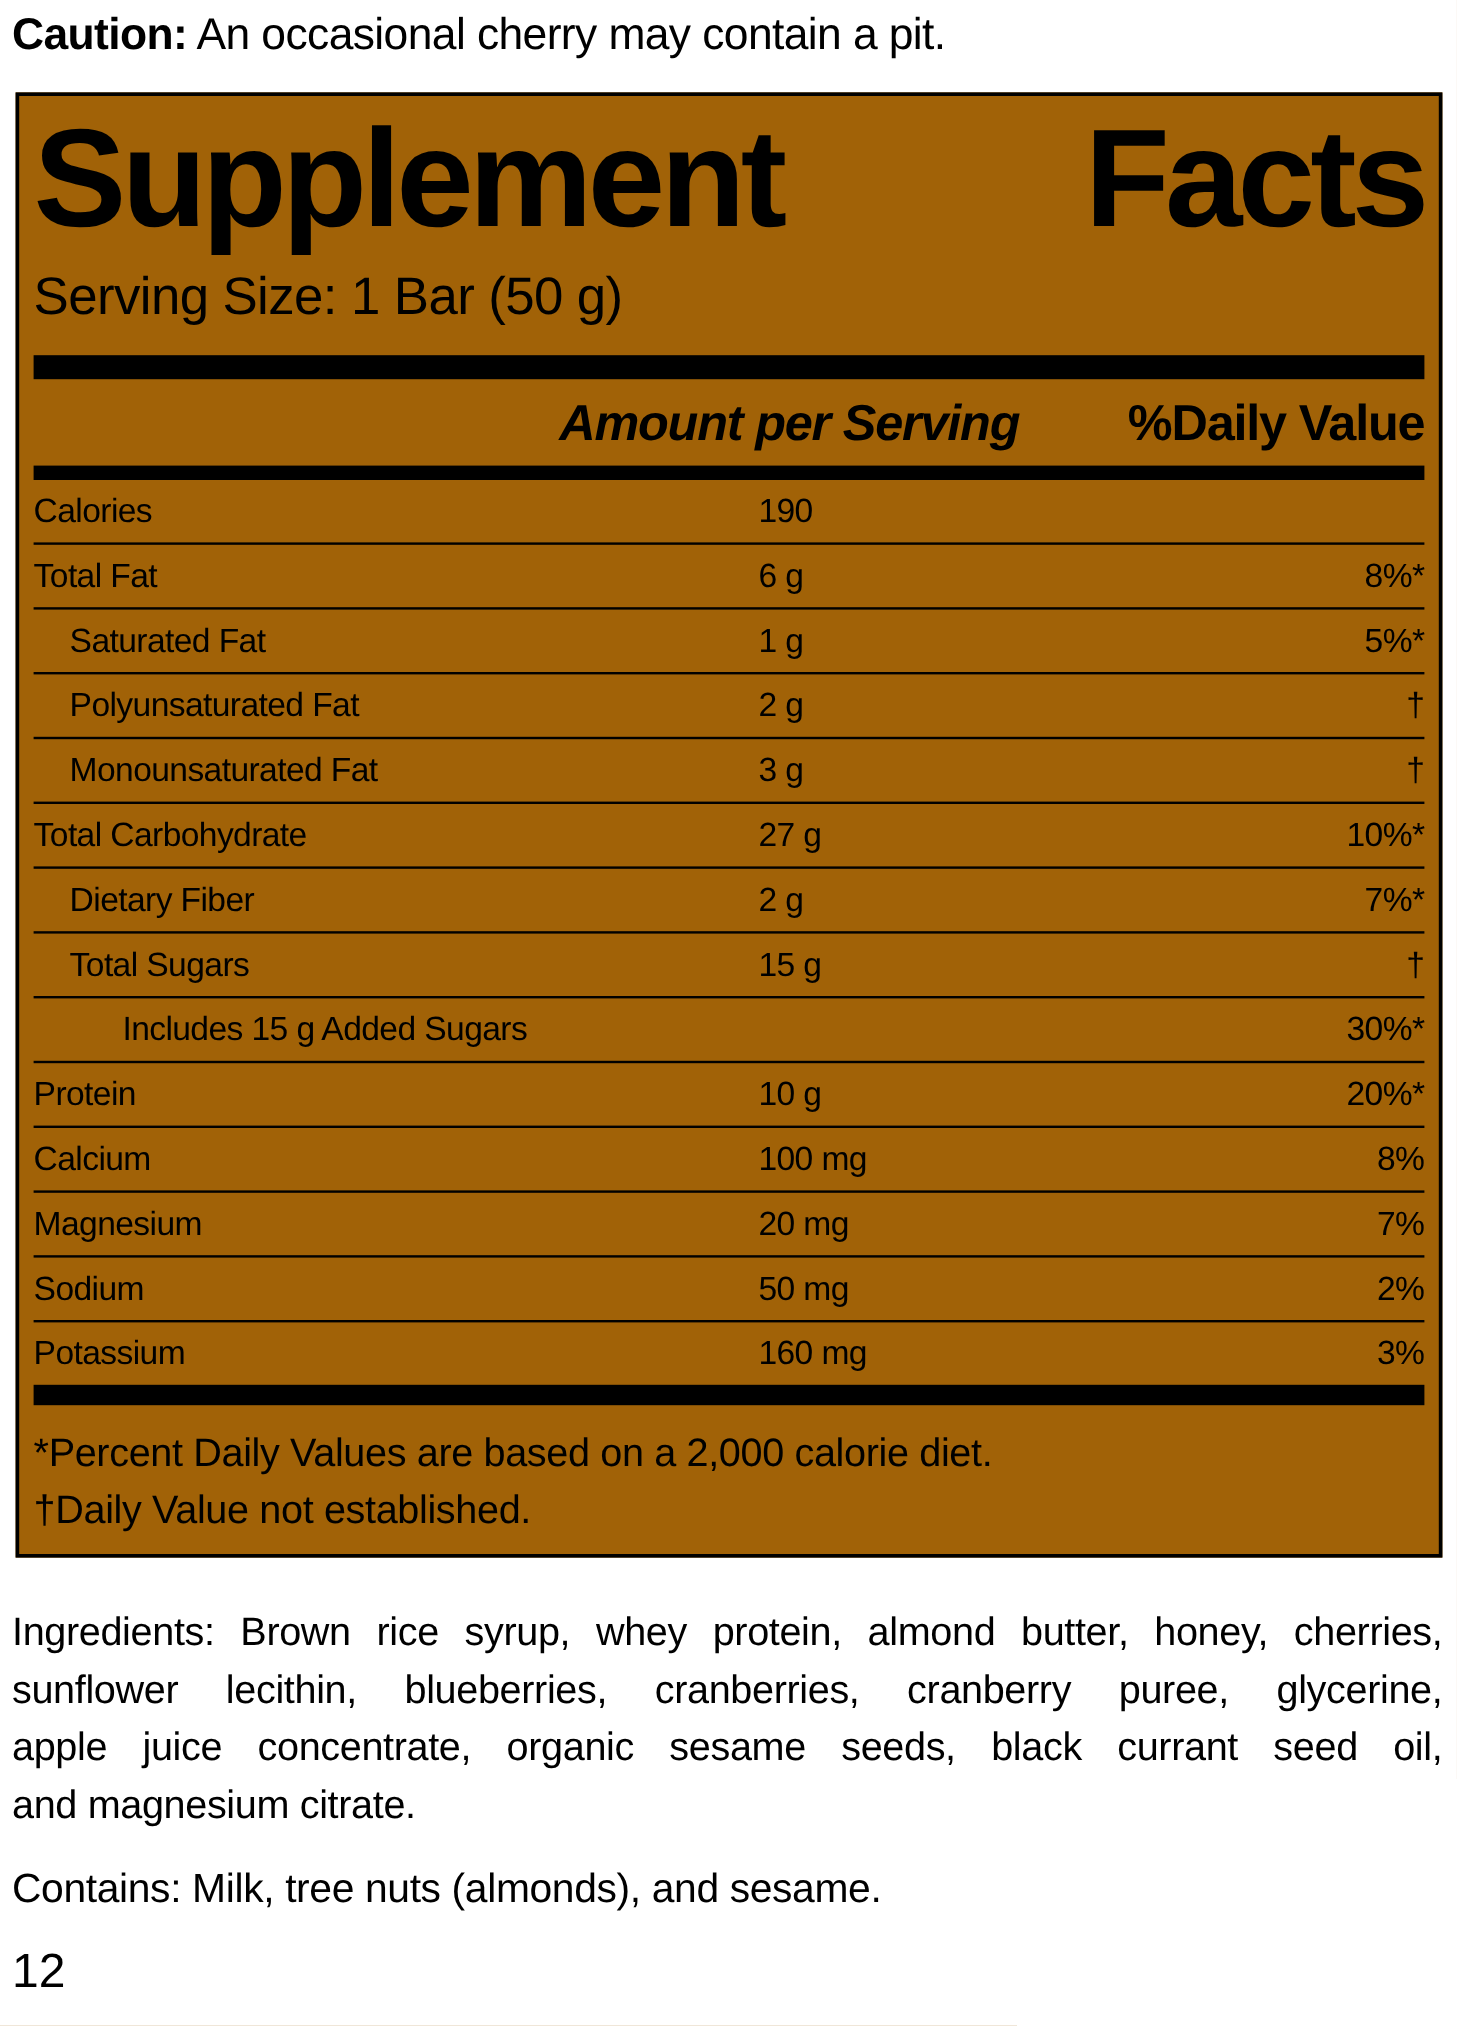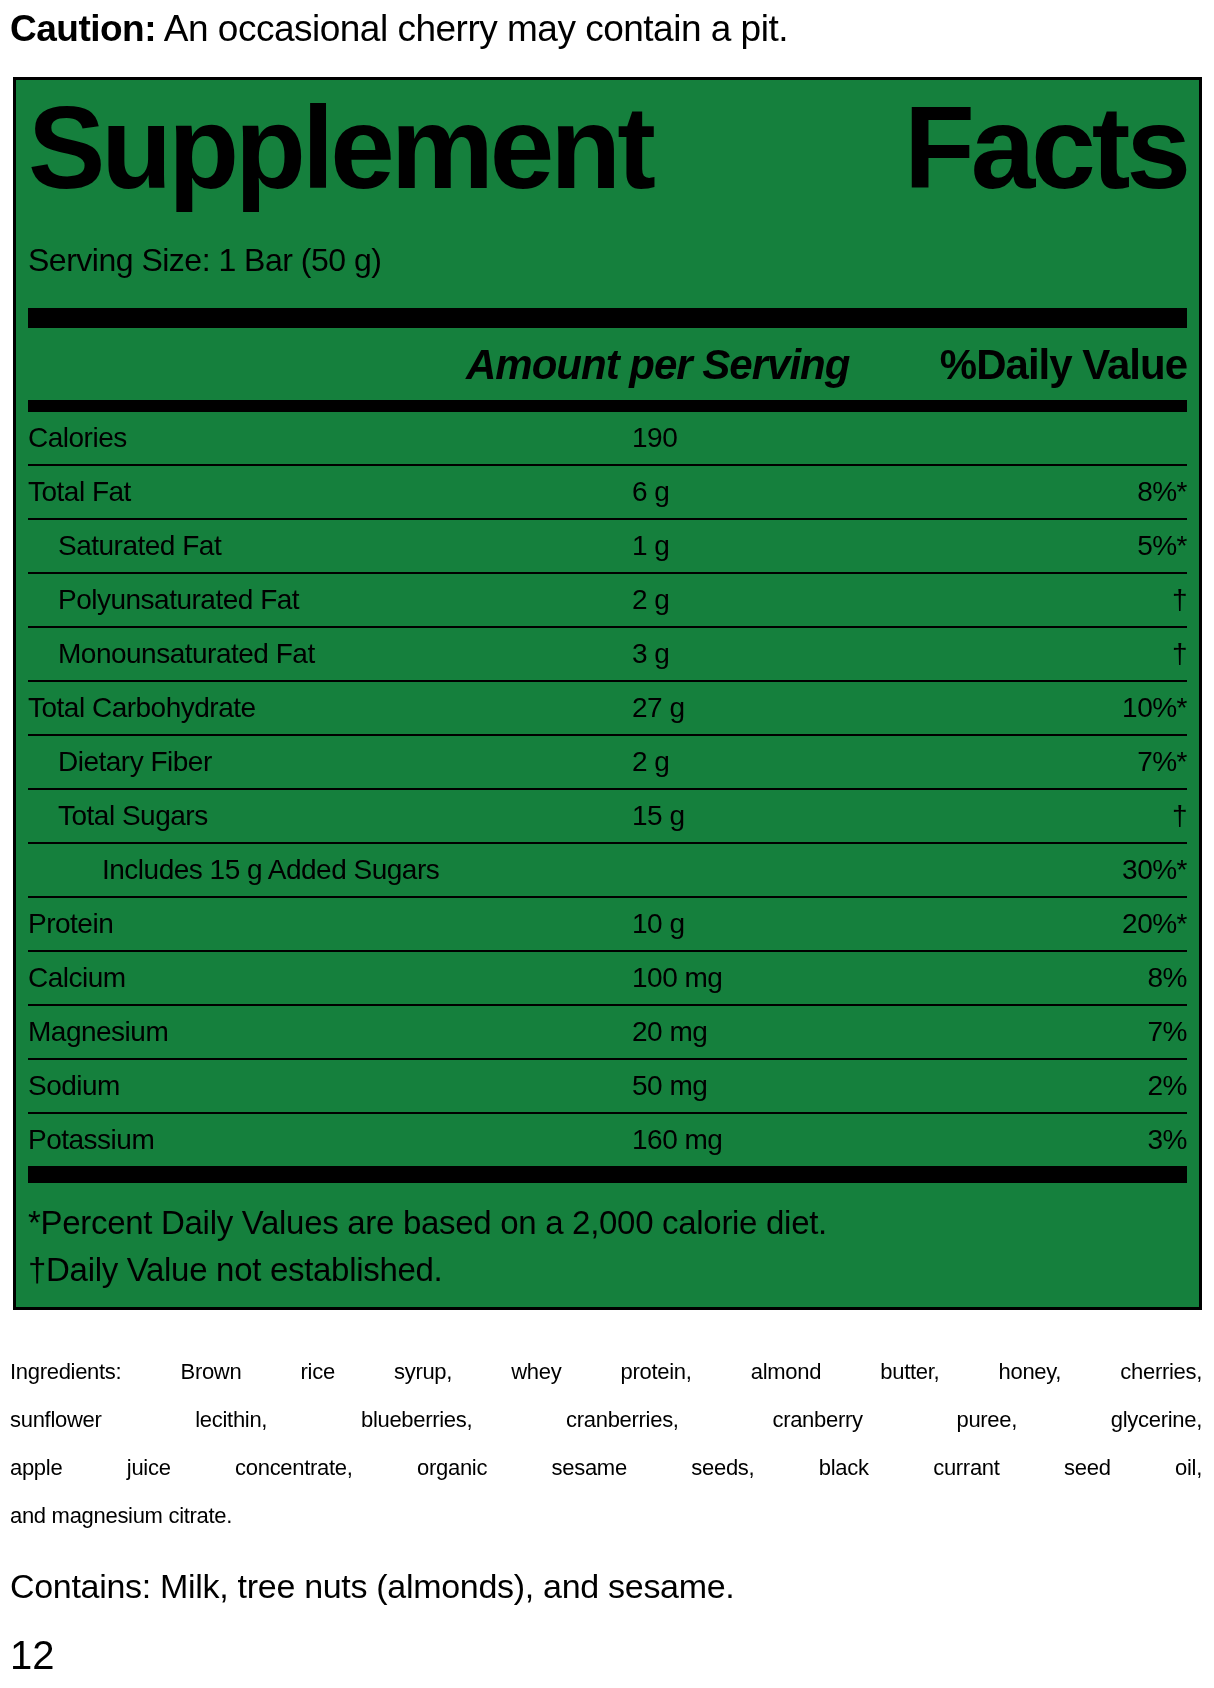--- a/index.html
+++ b/index.html
@@ -18,35 +18,35 @@
     letter-spacing: -0.5px;
     line-height: 1.15;
   }
   .caution .bold { font-weight: 700; }
 
   
   .panel {
     margin: 26px 12px 0 13px;
     border: 3px solid #000;
     padding: 0 12px 8px 12px;
-    background: #15803d;
+    background: #a16207;
   }
   .panel-title {
     margin-top: 10px;
     font-size: 116px;
     font-weight: 700;
     letter-spacing: -4px;
     line-height: 1.0;
     text-align: justify;
     text-align-last: justify;
     white-space: normal;
   }
   .serving {
-    margin-top: 32px;
-    font-size: 32px;
+    margin-top: 20px;
+    font-size: 44px;
     letter-spacing: -0.5px;
     line-height: 44px;
   }
   .bar { background: #000; width: 100%; }
   .bar-thick { height: 20px; margin-top: 26px; }
   .bar-mid   { height: 12px; }
   .bar-bottom{ height: 17px; }
 
   .head-row {
     position: relative;
@@ -77,21 +77,21 @@
   .footnotes {
     padding: 16px 0 6px 0;
     font-size: 33px;
     letter-spacing: -0.3px;
     line-height: 47px;
   }
 
   
   .ingredients {
     margin: 38px 12px 0 10px;
-    font-size: 22px;
+    font-size: 33px;
     letter-spacing: -0.3px;
     line-height: 48px;
   }
   .ing-line {
     text-align: justify;
     text-align-last: justify;
     white-space: nowrap;
   }
   .ing-line.ing-last { text-align-last: left; }
 

